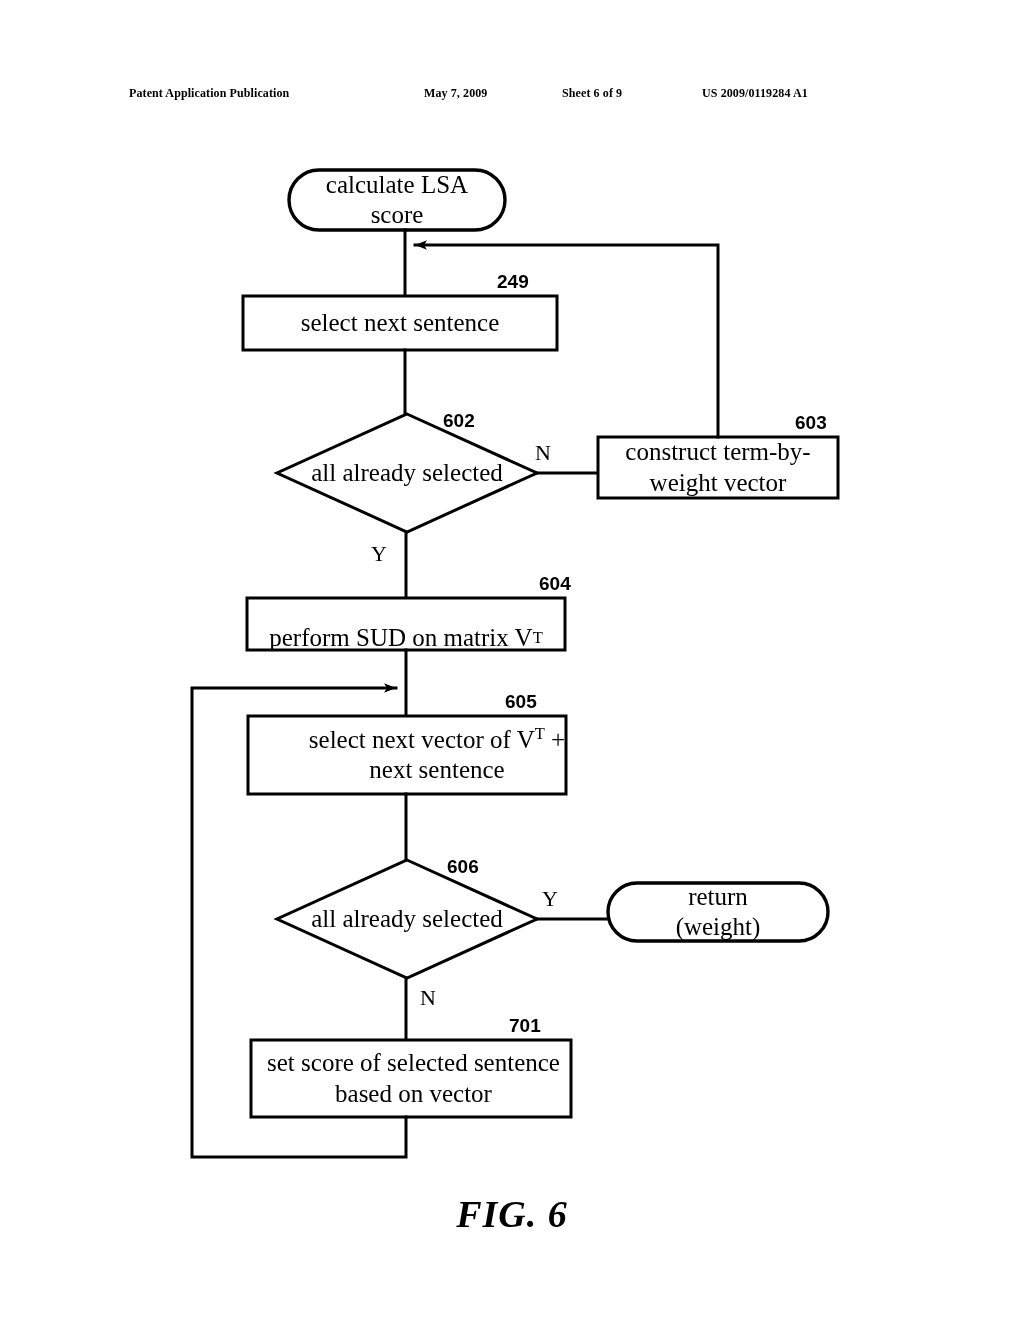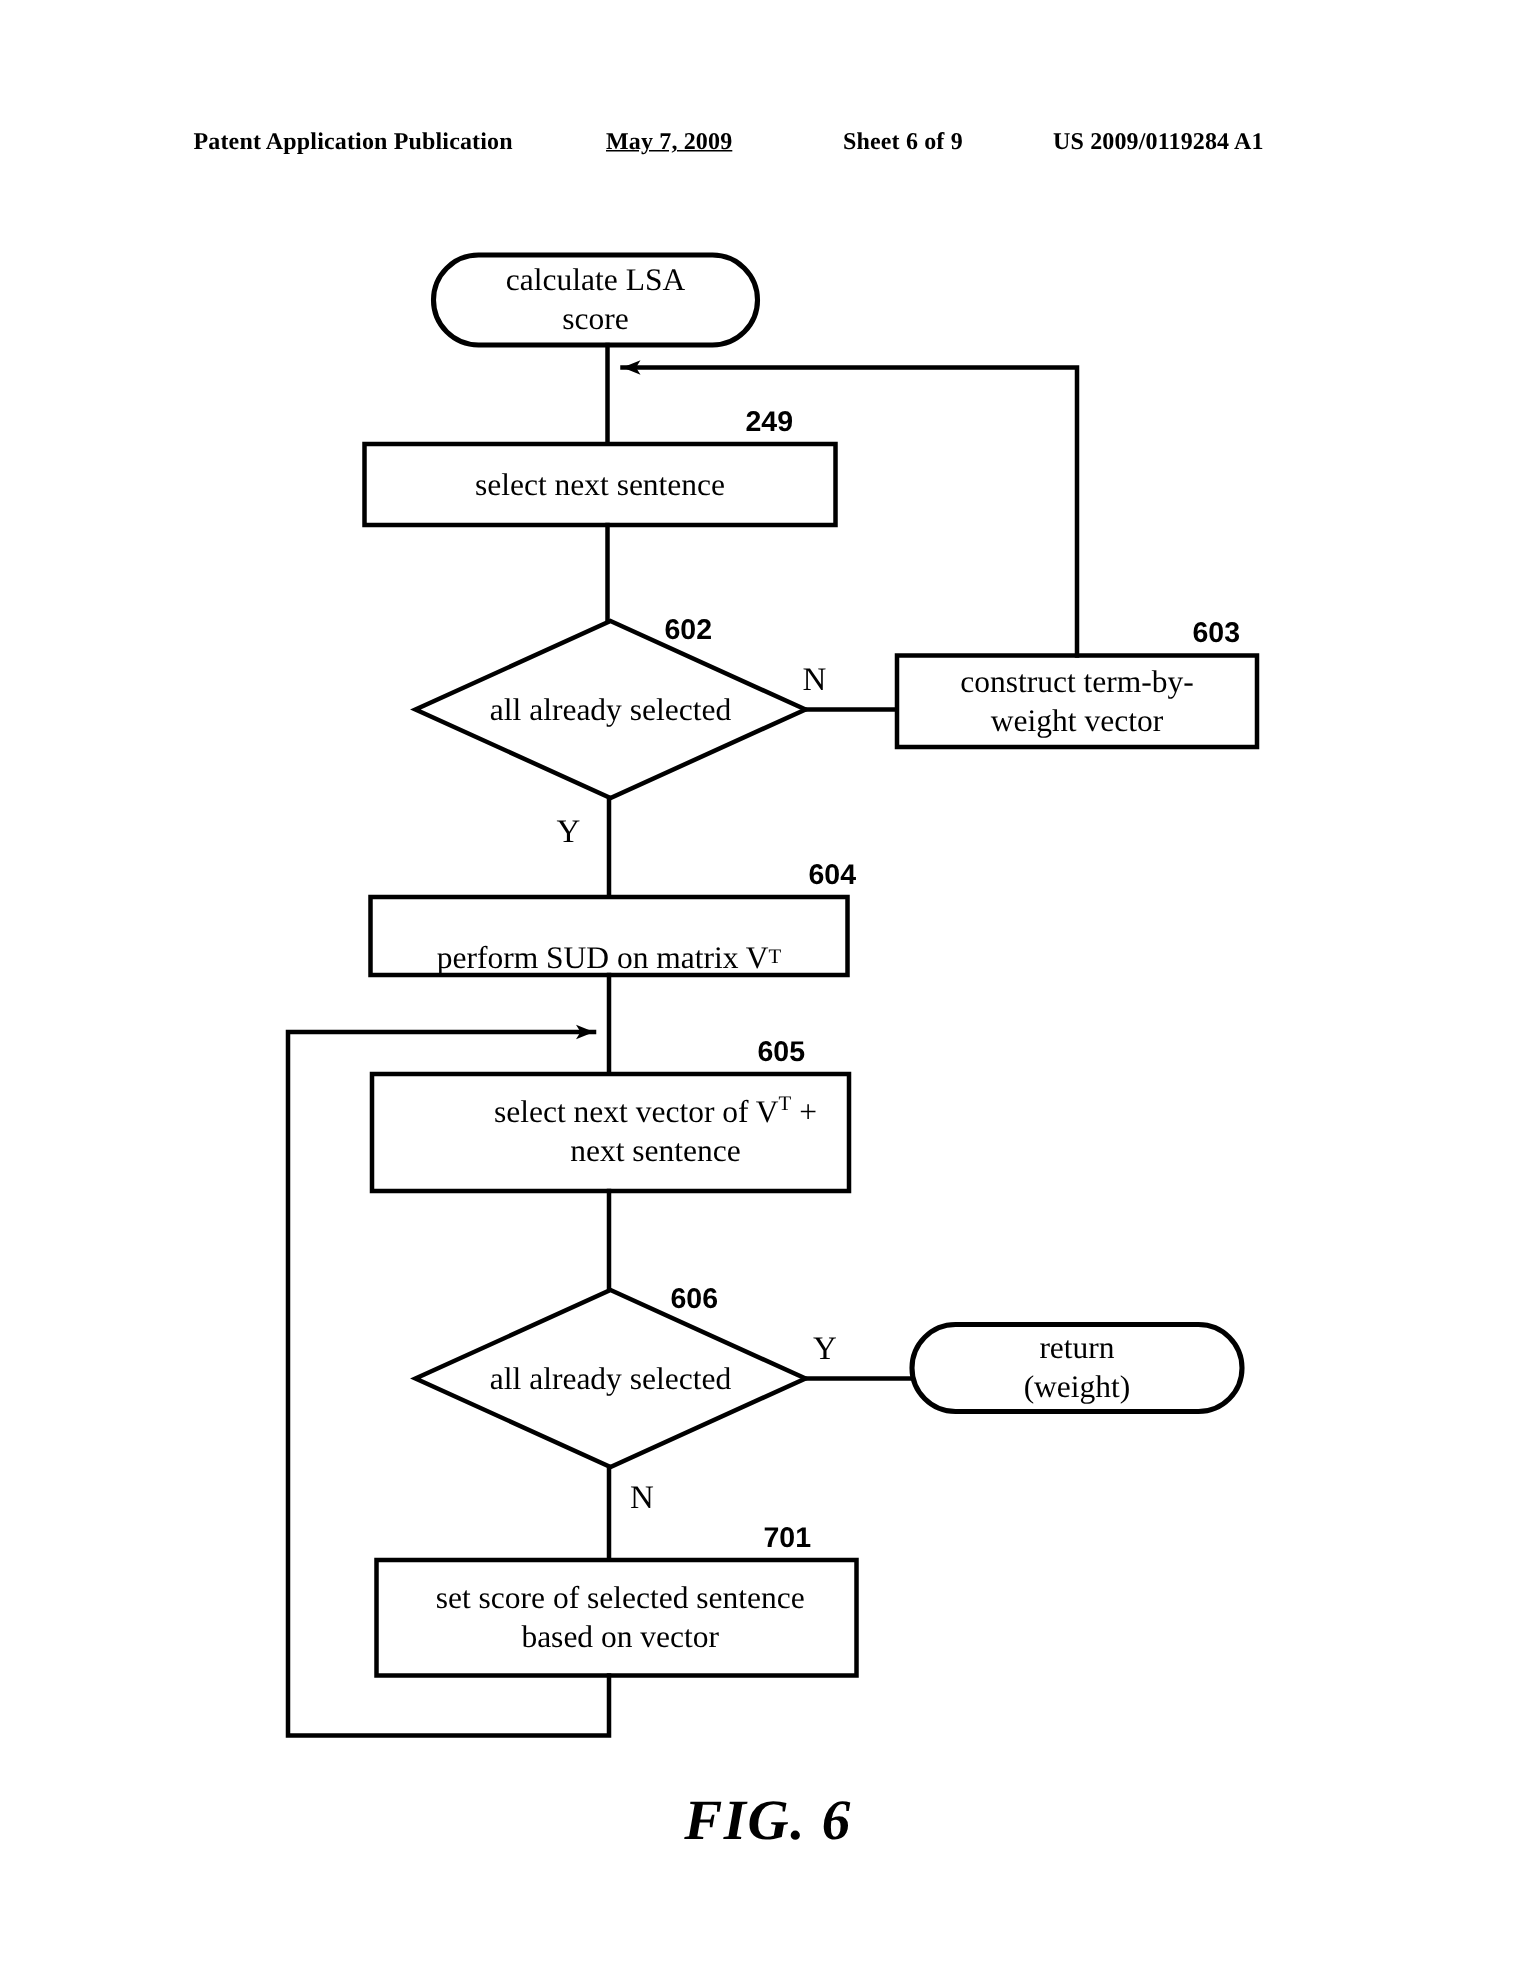--- a/index.html
+++ b/index.html
@@ -20,26 +20,26 @@
   #page-header {
     position: absolute;
     left: 0;
     top: 86px;
     width: 1024px;
     height: 26px;
     display: flex;
     align-items: baseline;
     font-family: "Liberation Serif", serif;
     font-weight: bold;
-    font-size: 16px;
+    font-size: 12px;
     letter-spacing: 0.1px;
     white-space: nowrap;
   }
   #page-header .hdr-pub  { position: absolute; left: 129px; }
-  #page-header .hdr-date { position: absolute; left: 404px; text-decoration: underline; }
+  #page-header .hdr-date { position: absolute; left: 424px; }
   #page-header .hdr-sheet{ position: absolute; left: 562px; }
   #page-header .hdr-pat  { position: absolute; left: 702px; }
 
   
   #fig-caption {
     position: absolute;
     left: 0;
     top: 1192px;
     width: 1024px;
     text-align: center;
@@ -67,21 +67,21 @@
   }
 
   
   .node-text {
     position: absolute;
     display: flex;
     align-items: center;
     justify-content: center;
     text-align: center;
     font-family: "Liberation Serif", serif;
-    font-size: 21px;
+    font-size: 25px;
     line-height: 1.18;
     color: #000;
     pointer-events: none;
     white-space: pre-line;
   }
   .node-text.two-line { line-height: 1.22; }
 
   .ref-label {
     position: absolute;
     font-family: "Liberation Sans", sans-serif;

